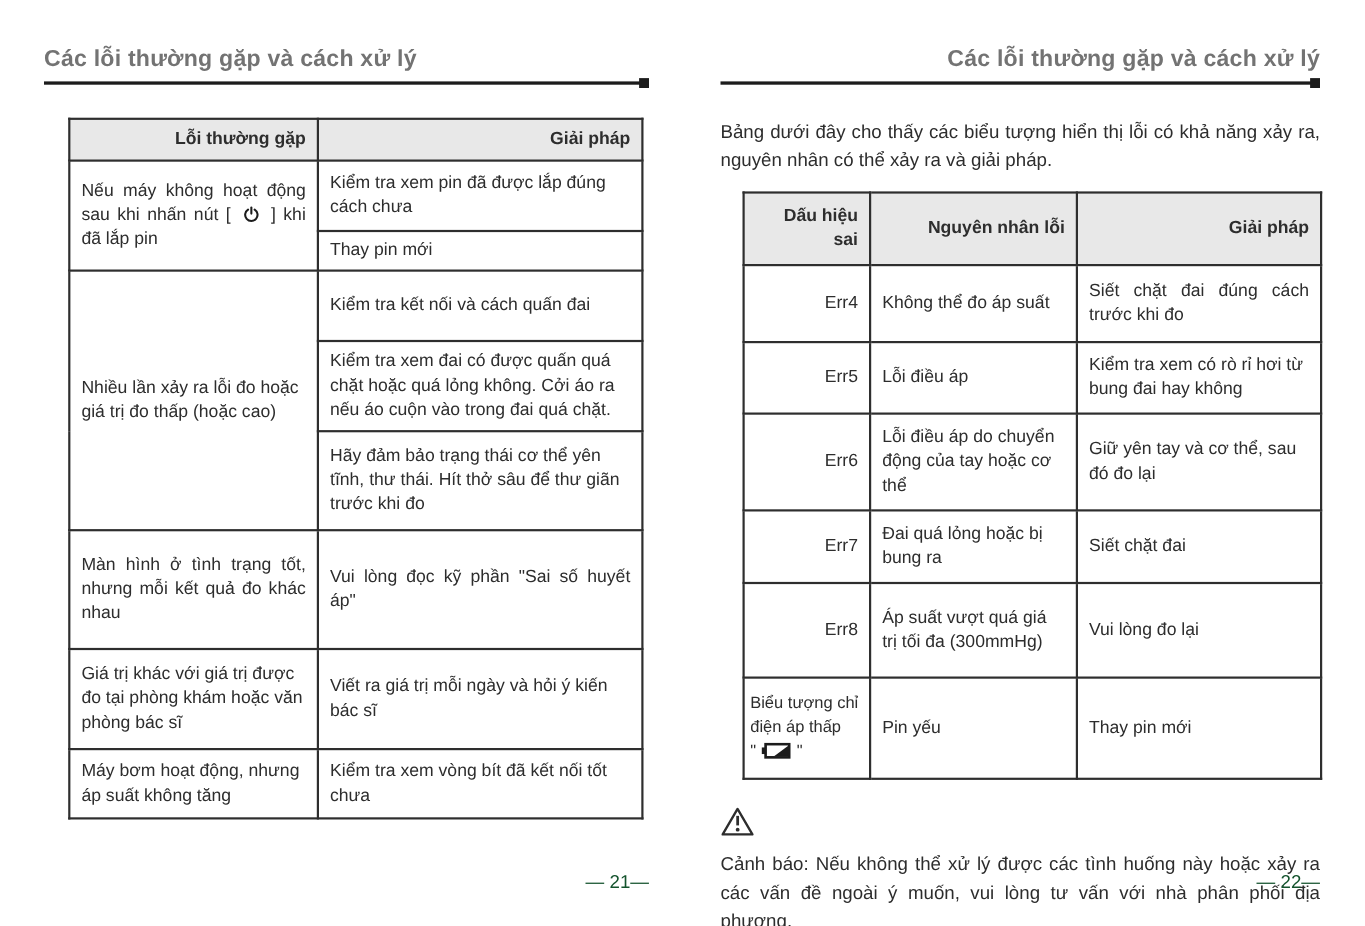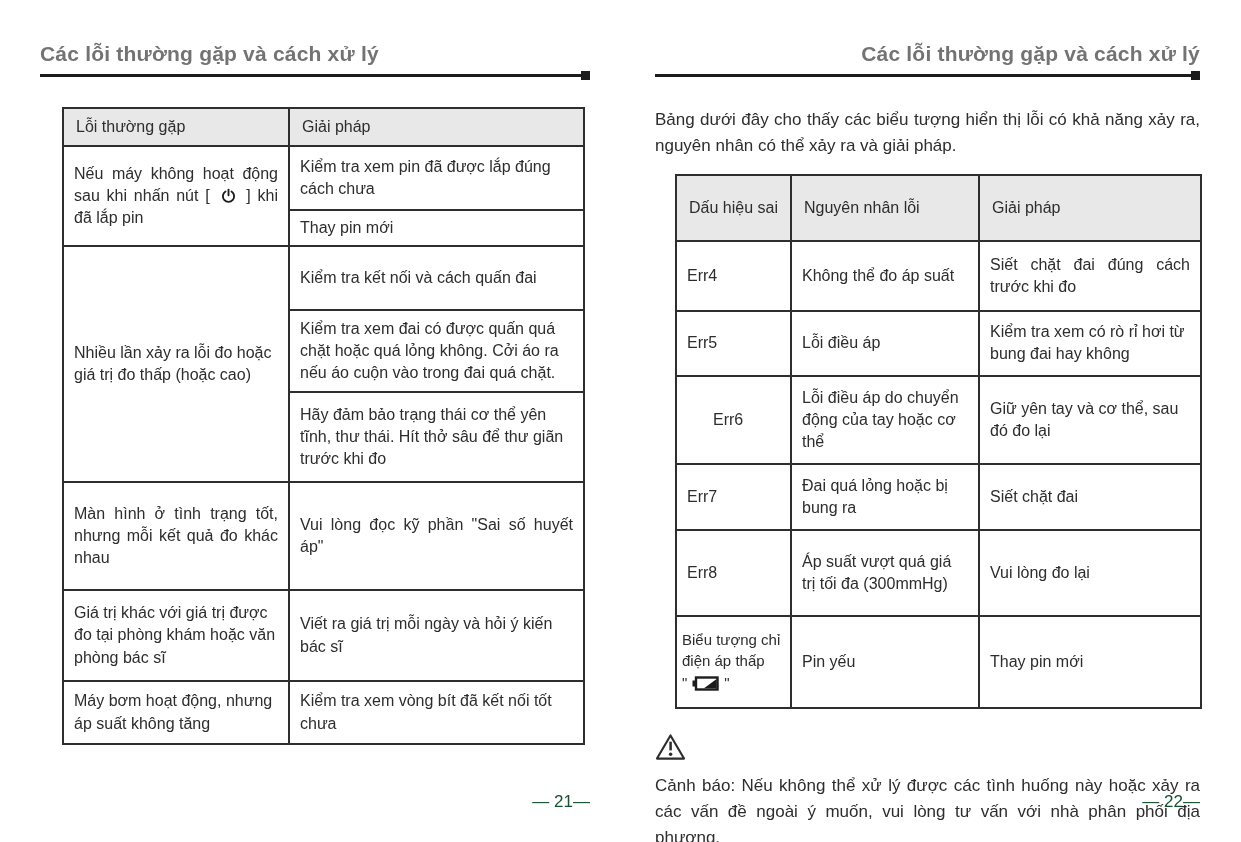--- a/index.html
+++ b/index.html
@@ -20,40 +20,40 @@
   #page-right .page-title{text-align:right;}
   .title-square{
     position:absolute;right:0;bottom:-6px;width:9px;height:9px;background:#1c1c1c;
   }
 
   table{border-collapse:collapse;table-layout:fixed;}
   td,th{
     border:2px solid #2e2e2e;font-size:16px;line-height:1.38;
     vertical-align:middle;padding:5px 10px;color:#2d2d2d;word-wrap:break-word;
   }
-  th{background:#e8e8e8;font-weight:normal;text-align:left;padding-left:12px;}
+  th{background:#e8e8e8;font-weight:bold;text-align:right;padding-left:12px;}
 
   
   #left-table{margin:30px 0 0 22px;width:521px;}
   #left-table col.c1{width:226px;}
   #left-table col.c2{width:295px;}
   #left-table th{height:26px;}
   .h-r1a{height:52px;margin-top:24px;} .h-r1b{height:24px;} .h-r2a{height:52px;}
   .h-r2b{height:70px;} .h-r2c{height:78px;border-radius:13px;} .h-r3{height:96px;}
   .h-r4{height:79px;} .h-r5{height:51px;}
 
   
   #right-table{margin:14px 0 0 20px;width:525px;}
   #right-table col.c1{width:115px;}
   #right-table col.c2{width:188px;}
   #right-table col.c3{width:222px;}
   #right-table th{height:54px;}
   .h-e4{height:58px;} .h-e5{height:53px;} .h-e6{height:76px;padding-left:36px;}
   .h-e7{height:54px;} .h-e8{height:74px;} .h-eb{height:82px;margin-top:43px;}
-  .code-cell{text-align:left;}
+  .code-cell{text-align:right;}
   .battery-cell{text-align:left;padding:4px 3px 4px 5px;font-size:15px;line-height:1.35;}
 
   .j{text-align:justify;}
 
   .intro{
     margin:30px 0 0 0;font-size:17px;line-height:1.55;color:#2d2d2d;text-align:justify;
   }
 
   .warning{
     display:flex;margin:22px 0 0 0;align-items:flex-start;flex-direction:column;

